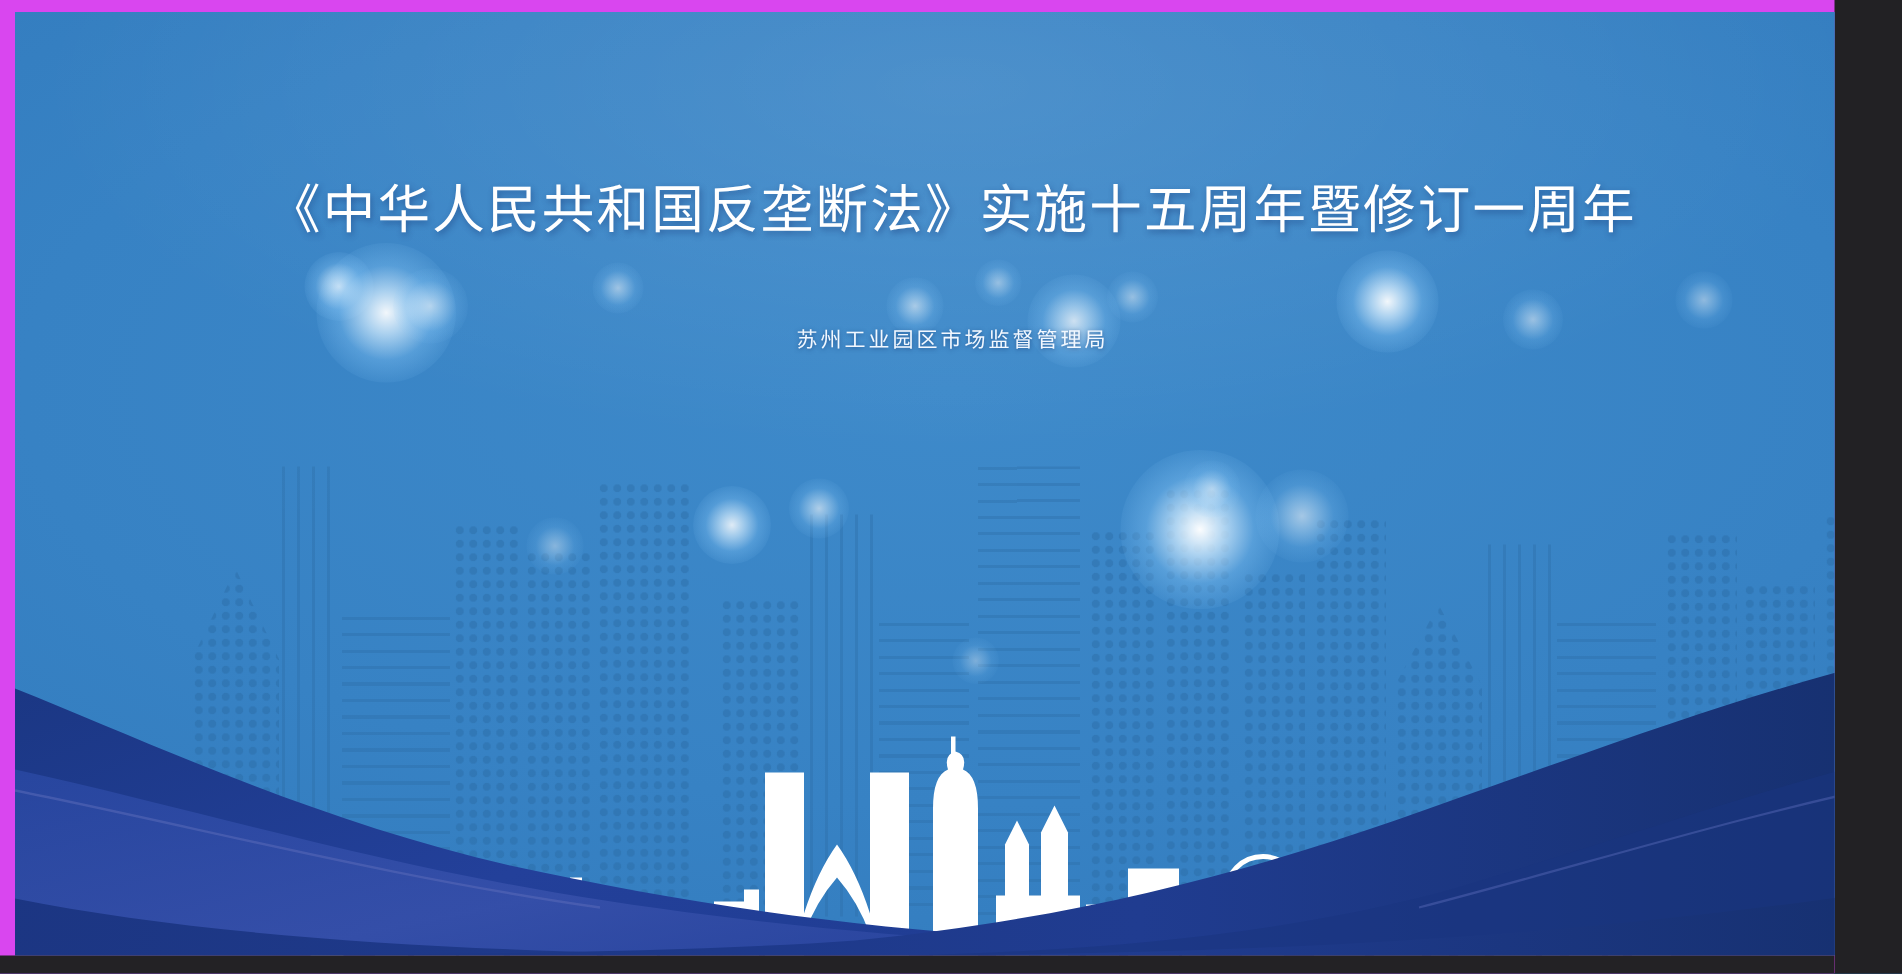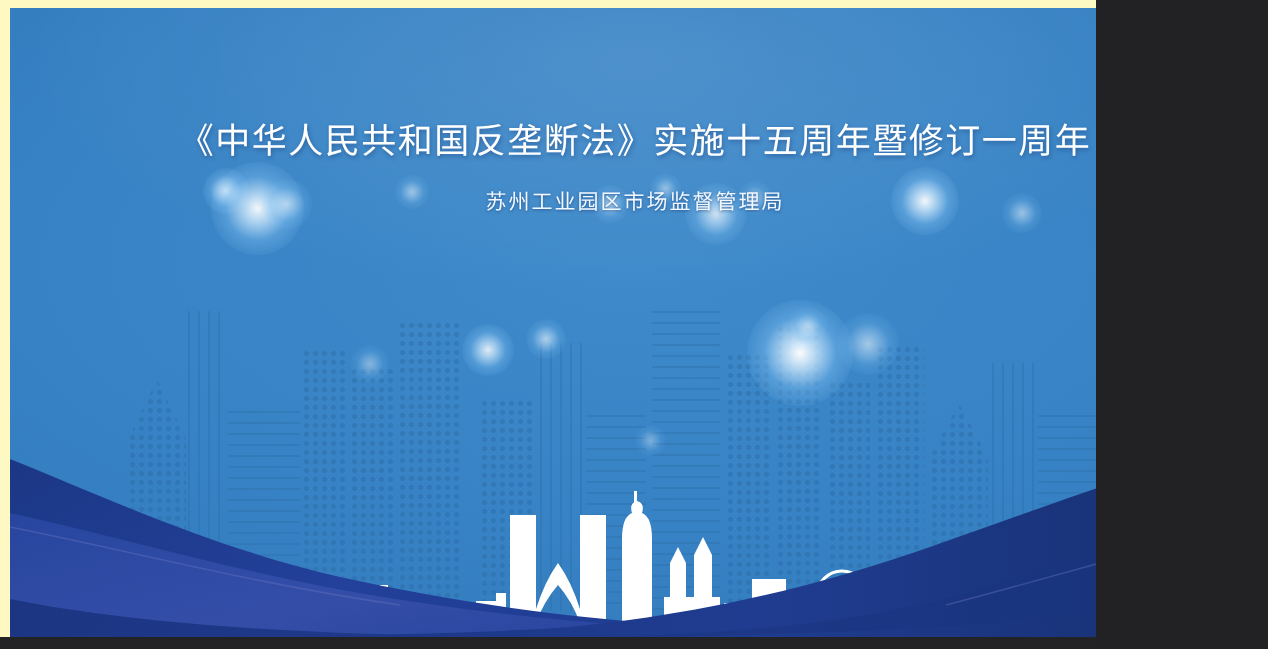--- a/index.html
+++ b/index.html
@@ -11,23 +11,23 @@
   body {
     width: 1268px;
     height: 649px;
     overflow: hidden;
     font-family: "Liberation Sans", "DejaVu Sans", sans-serif;
   }
 
   
   #poster-frame {
     position: relative;
-    width: 1096px;
+    width: 1223px;
     height: 649px;
-    background: #fef9c3;
+    background: #d946ef;
     overflow: hidden;
   }
 
   
   #poster-canvas {
     position: absolute;
     left: 10px;
     top: 8px;
     width: 1250px;
     height: 629px;
@@ -111,23 +111,23 @@
     line-height: 1.05;
     letter-spacing: 6px;
     font-weight: 700;
     color: #ffffff;
     text-shadow:
         4px 7px 0px rgba(40,92,158,0.85),
         7px 11px 14px rgba(22,56,118,0.40);
     white-space: nowrap;
   }
   #issuer {
-    margin-top: 24px;
+    margin-top: 54px;
     font-family: "Liberation Sans", "DejaVu Sans", sans-serif;
-    font-size: 21px;
+    font-size: 14px;
     letter-spacing: 2px;
     color: #f2f8ff;
     font-weight: 400;
     text-shadow: 0 1px 3px rgba(18,48,104,0.55);
     white-space: nowrap;
   }
 
   
   .scene {
     position: absolute;

